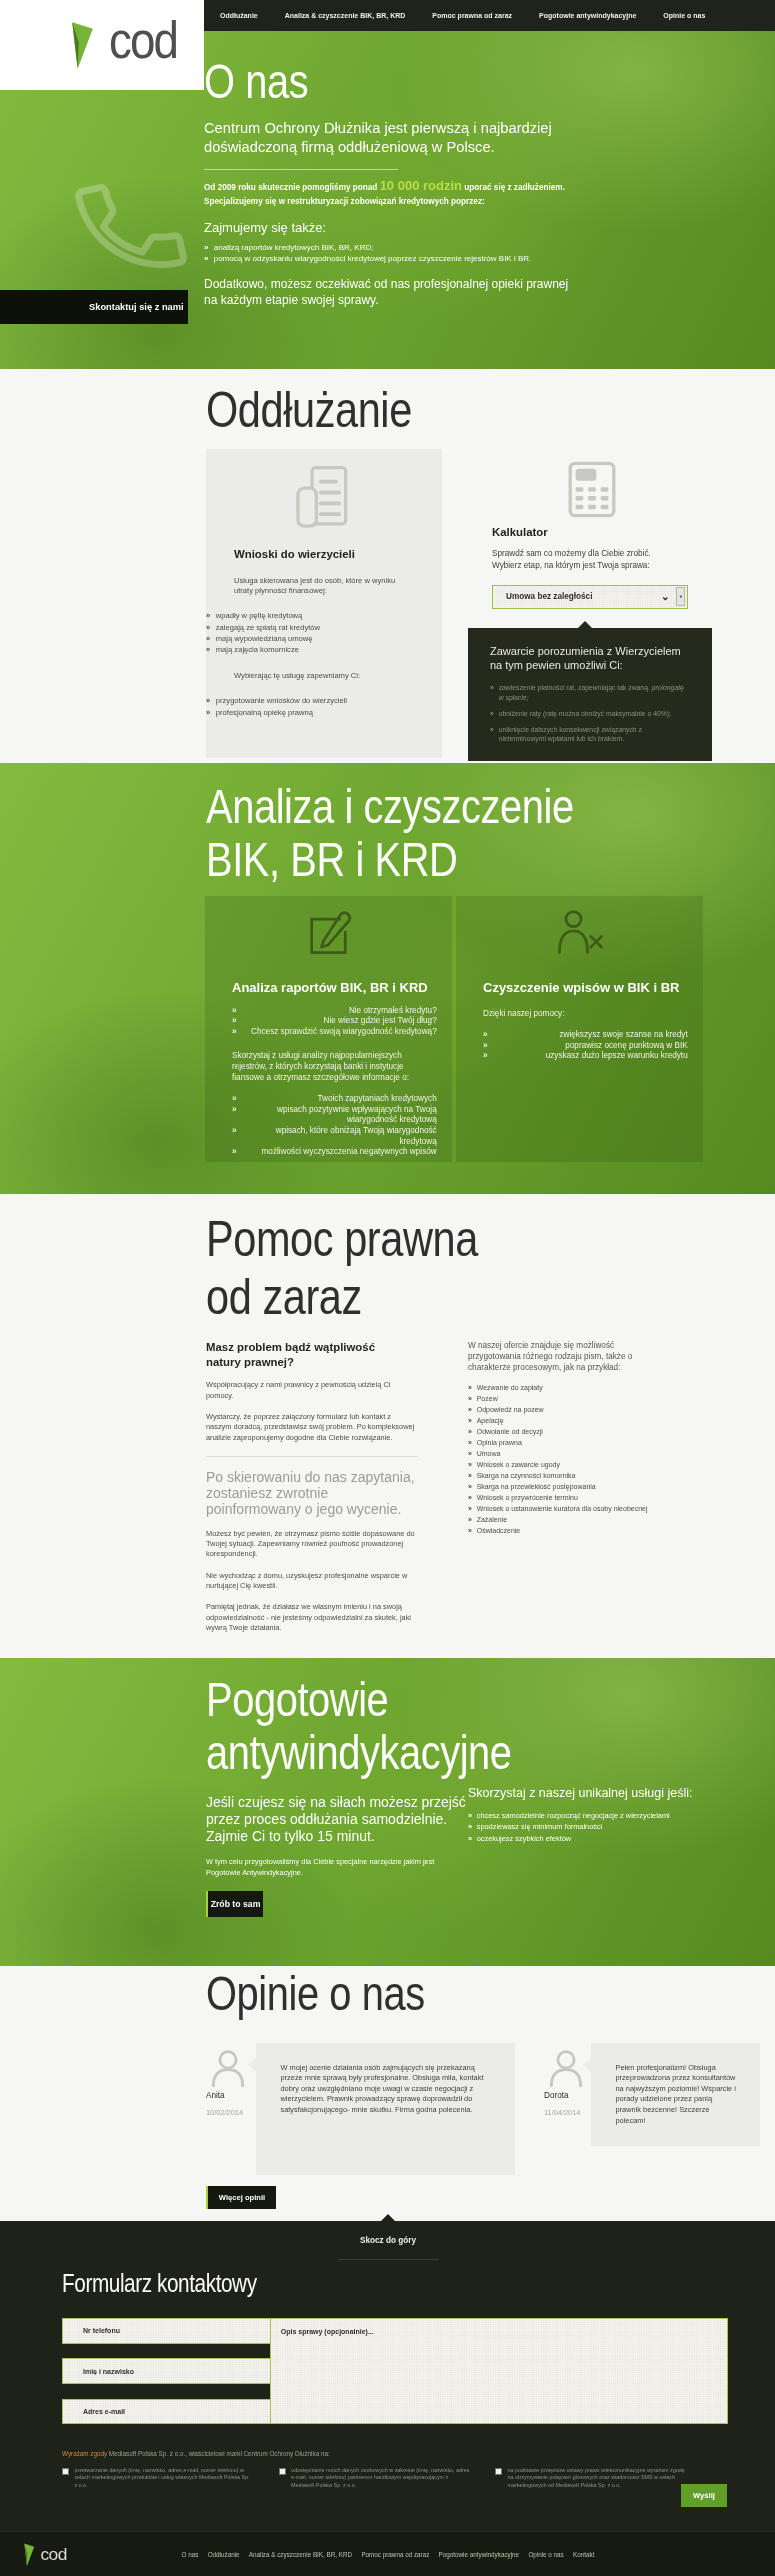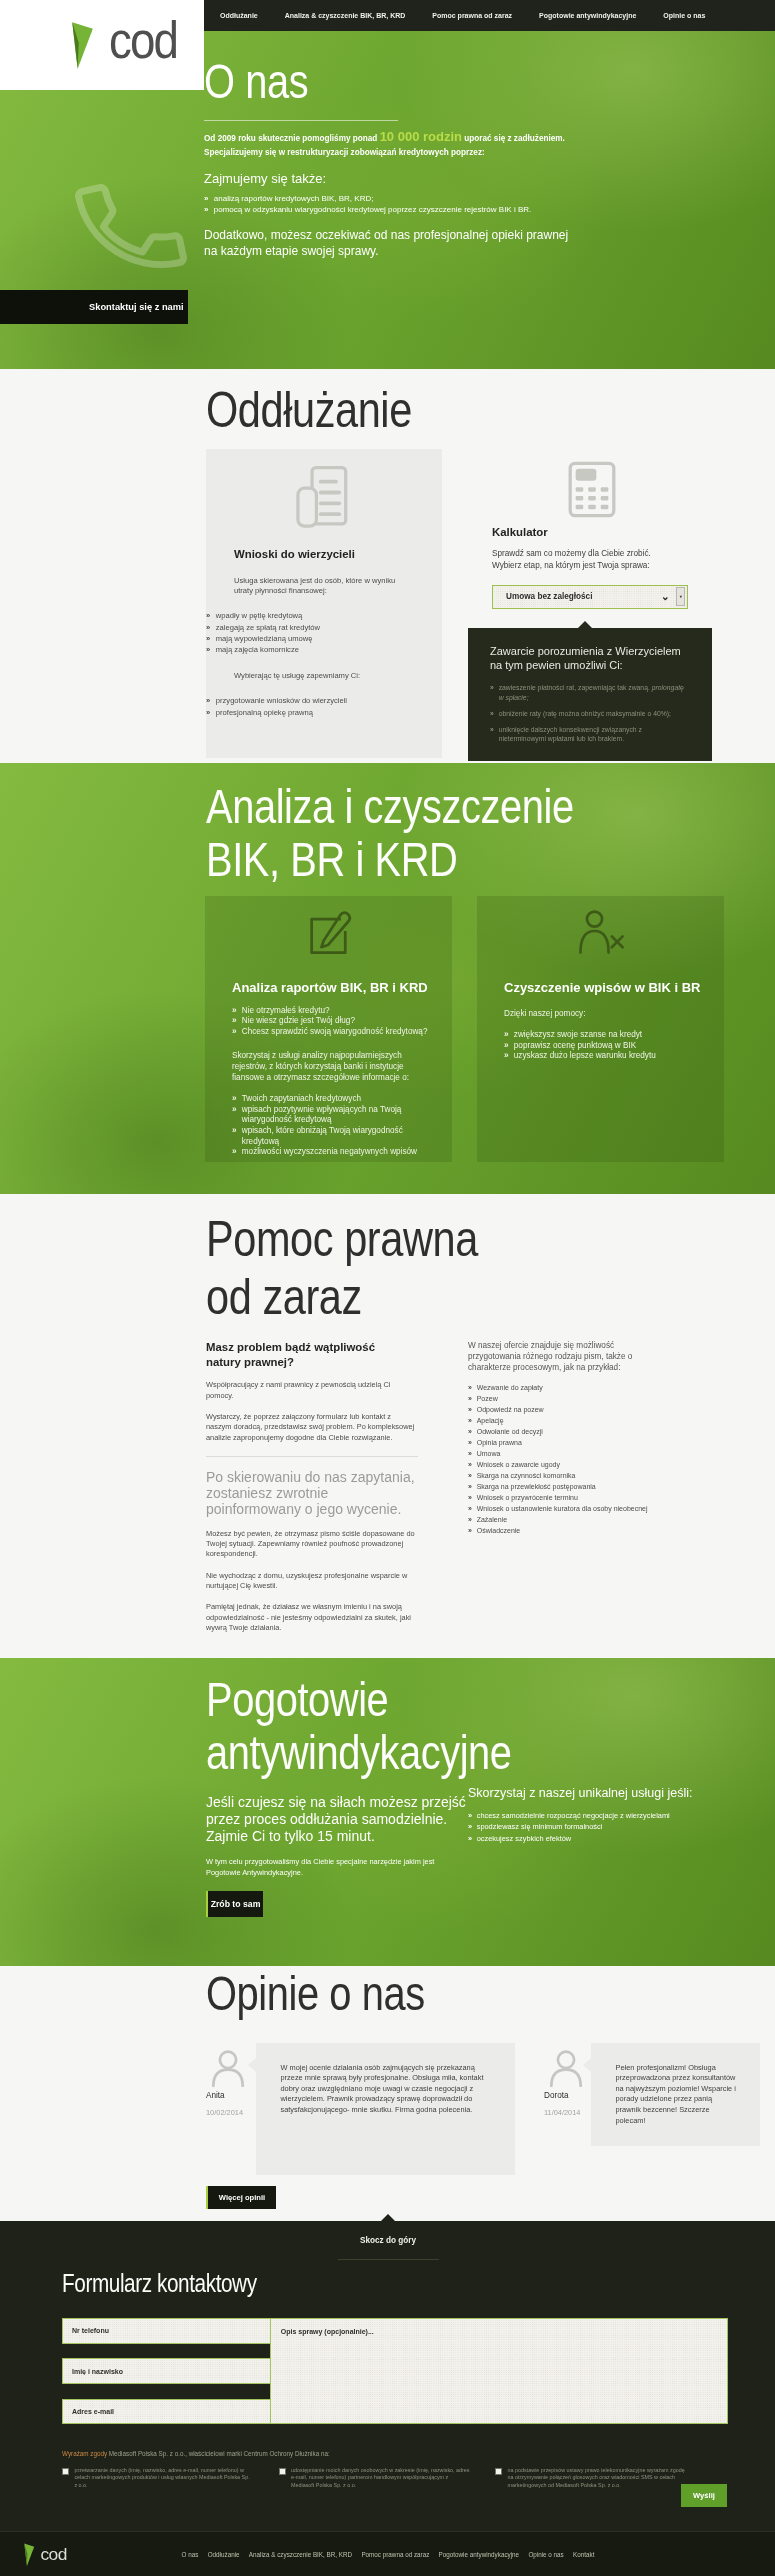--- a/index.html
+++ b/index.html
@@ -66,24 +66,24 @@
     border-right:7.6px solid transparent; border-bottom:7px solid #262a1d; }
   .panel h4 { font-size:11px; font-weight:normal; color:#e9e9e1; line-height:14px; width:202px; }
   .panel ul { margin-top:11px; }
   .panel li { position:relative; padding-left:8.7px; font-size:6.8px; color:#8a8f7a; line-height:9.3px; margin-bottom:7px; }
   .panel li::before { content:"»"; position:absolute; left:0; font-weight:bold; }
 
   
   .sec-ana { position:relative; height:431px; }
   .sec-title-light { position:absolute; left:206px; top:17.4px; font-size:48px; line-height:53px; color:#fdfdfb; }
   .gcard { position:absolute; top:133px; width:247px; height:266px; background:rgba(34,54,8,.16); color:#f1f5e7; }
-  .gcard.l { left:205px; } .gcard.r { left:477px; }
+  .gcard.l { left:205px; } .gcard.r { left:456px; }
   .gcard .gic { display:block; margin:8.7px auto 0; }
   .gcard h3 { margin:23px 0 7px 27px; font-size:13px; font-weight:bold; color:#fff; }
-  .gcard .gb { margin:11px 15.3px 0 27px; }
+  .gcard .gb { margin:11px 15.3px 0 27px;text-align:right; }
   .gcard .gb li { font-size:8.2px; line-height:10.6px; }
   .gcard p { margin:14px 15.3px 0 27px; font-size:8.2px; line-height:10.6px; }
 
   
   .sec-pom { position:relative; height:464px; background:#f6f6f4; }
   .pom-l { position:absolute; left:206px; top:146px; width:212px; }
   .pom-l h3 { font-size:11.4px; font-weight:bold; color:#242424; line-height:14.7px; width:185px; }
   .pom-l p { margin-top:11px; font-size:7.4px; line-height:10.3px; color:#4c4c4c; }
   .pom-div { margin-top:13px; border-bottom:0.5px solid #dddddb; width:212px; }
   .pom-big { margin-top:12px; font-size:14px; font-weight:300; color:#9b9b9b; line-height:16.3px; }
@@ -124,21 +124,21 @@
   
   .foot { position:relative; height:355px; background:#1f2218; color:#fff; }
   .foot-tri { position:absolute; top:-7px; left:381px; border-left:7px solid transparent; border-right:7px solid transparent;
     border-bottom:7px solid #1f2218; }
   .jump { position:absolute; top:15.3px; left:0; width:100%; text-align:center; font-size:8.2px; font-weight:bold; color:#f0f0ea; cursor:pointer; }
   .jump-div { position:absolute; top:38px; left:338px; width:101px; border-bottom:0.5px solid #3c402f; }
   .f-title { position:absolute; left:62px; top:48px; font-size:25px; color:#fbfbf8; }
   .f-form { position:absolute; left:62px; top:97px; }
   .f-inp { display:block; width:241px; height:25.6px; border:0.5px solid #a3c35c; margin-bottom:14.7px;
     background-color:#f2f1ec; background-image:radial-gradient(#dcdad1 0.5px, rgba(0,0,0,0) 0.5px); background-size:2.2px 2.2px;
-    font-family:"Liberation Sans",sans-serif; font-size:7px; font-weight:bold; color:#2f2f2c; padding-left:9px; outline:none; }
+    font-family:"Liberation Sans",sans-serif; font-size:7px; font-weight:bold; color:#2f2f2c; padding-left:20px; outline:none; }
   .f-txt { position:absolute; left:208px; top:0; width:458px; height:106px; resize:none; padding:8.7px 0 0 9.8px; }
   .f-inp::placeholder { color:#2f2f2c; opacity:1; font-weight:bold; }
   .consent { position:absolute; left:62px; top:229px; font-size:6.3px; color:#9aa08d; }
   .consent .hl { color:#cc8844; }
   .cbrow { position:absolute; left:62px; top:246px; width:666px; display:flex; gap:25.6px; }
   .cb { display:flex; gap:5.4px; width:191px; cursor:pointer; }
   .cb .box { flex:0 0 7px; width:7px; height:7px; background:#f2f2ef; border:0.5px solid #707562; margin-top:1.1px; }
   .cb .cbt { font-size:5.4px; line-height:7.4px; color:#8d927f; }
   .btn-send { position:absolute; left:681px; top:263px; width:46px; height:23px; background:#619f2b; color:#fff;
     font-size:7.6px; font-weight:bold; display:flex; align-items:center; justify-content:center; cursor:pointer; }
@@ -170,20 +170,21 @@
 </div>
 
 <section class="hero green">
   <svg class="hero-phone" width="120" height="120" viewBox="0 0 24 24">
     <path d="M6.62 10.79c1.44 2.83 3.76 5.14 6.59 6.59l2.2-2.2c.27-.27.67-.36 1.02-.24 1.12.37 2.33.57 3.57.57.55 0 1 .45 1 1V20c0 .55-.45 1-1 1-9.39 0-17-7.61-17-17 0-.55.45-1 1-1h3.5c.55 0 1 .45 1 1 0 1.25.2 2.45.57 3.57.11.35.03.74-.25 1.02l-2.2 2.2z" fill="none" stroke="rgba(255,255,255,.28)" stroke-width="1.4" stroke-linejoin="round"></path>
   </svg>
   <div class="contact-bar">Skontaktuj się z nami</div>
 
   <div class="hero-col">
     <h1 class="hero-title"><span class="cond">O nas</span></h1>
+    <div class="hero-sub">Centrum Ochrony Dłużnika jest pierwszą i najbardziej doświadczoną firmą oddłużeniową w Polsce.</div>
     <div class="hero-div"></div>
     <div class="hero-intro">
       <span>Od 2009 roku skutecznie pomogliśmy ponad </span><span class="lime">10 000 rodzin</span><span> uporać się z zadłużeniem.</span><br>
       <span>Specjalizujemy się w restrukturyzacji zobowiązań kredytowych poprzez:</span>
     </div>
     <div class="hero-also">Zajmujemy się także:</div>
     <ul class="blt hero-blt2">
 
     <li>analizą raportów kredytowych BIK, BR, KRD;</li>
         <li>pomocą w odzyskaniu wiarygodności kredytowej poprzez czyszczenie rejestrów BIK i BR.</li>

